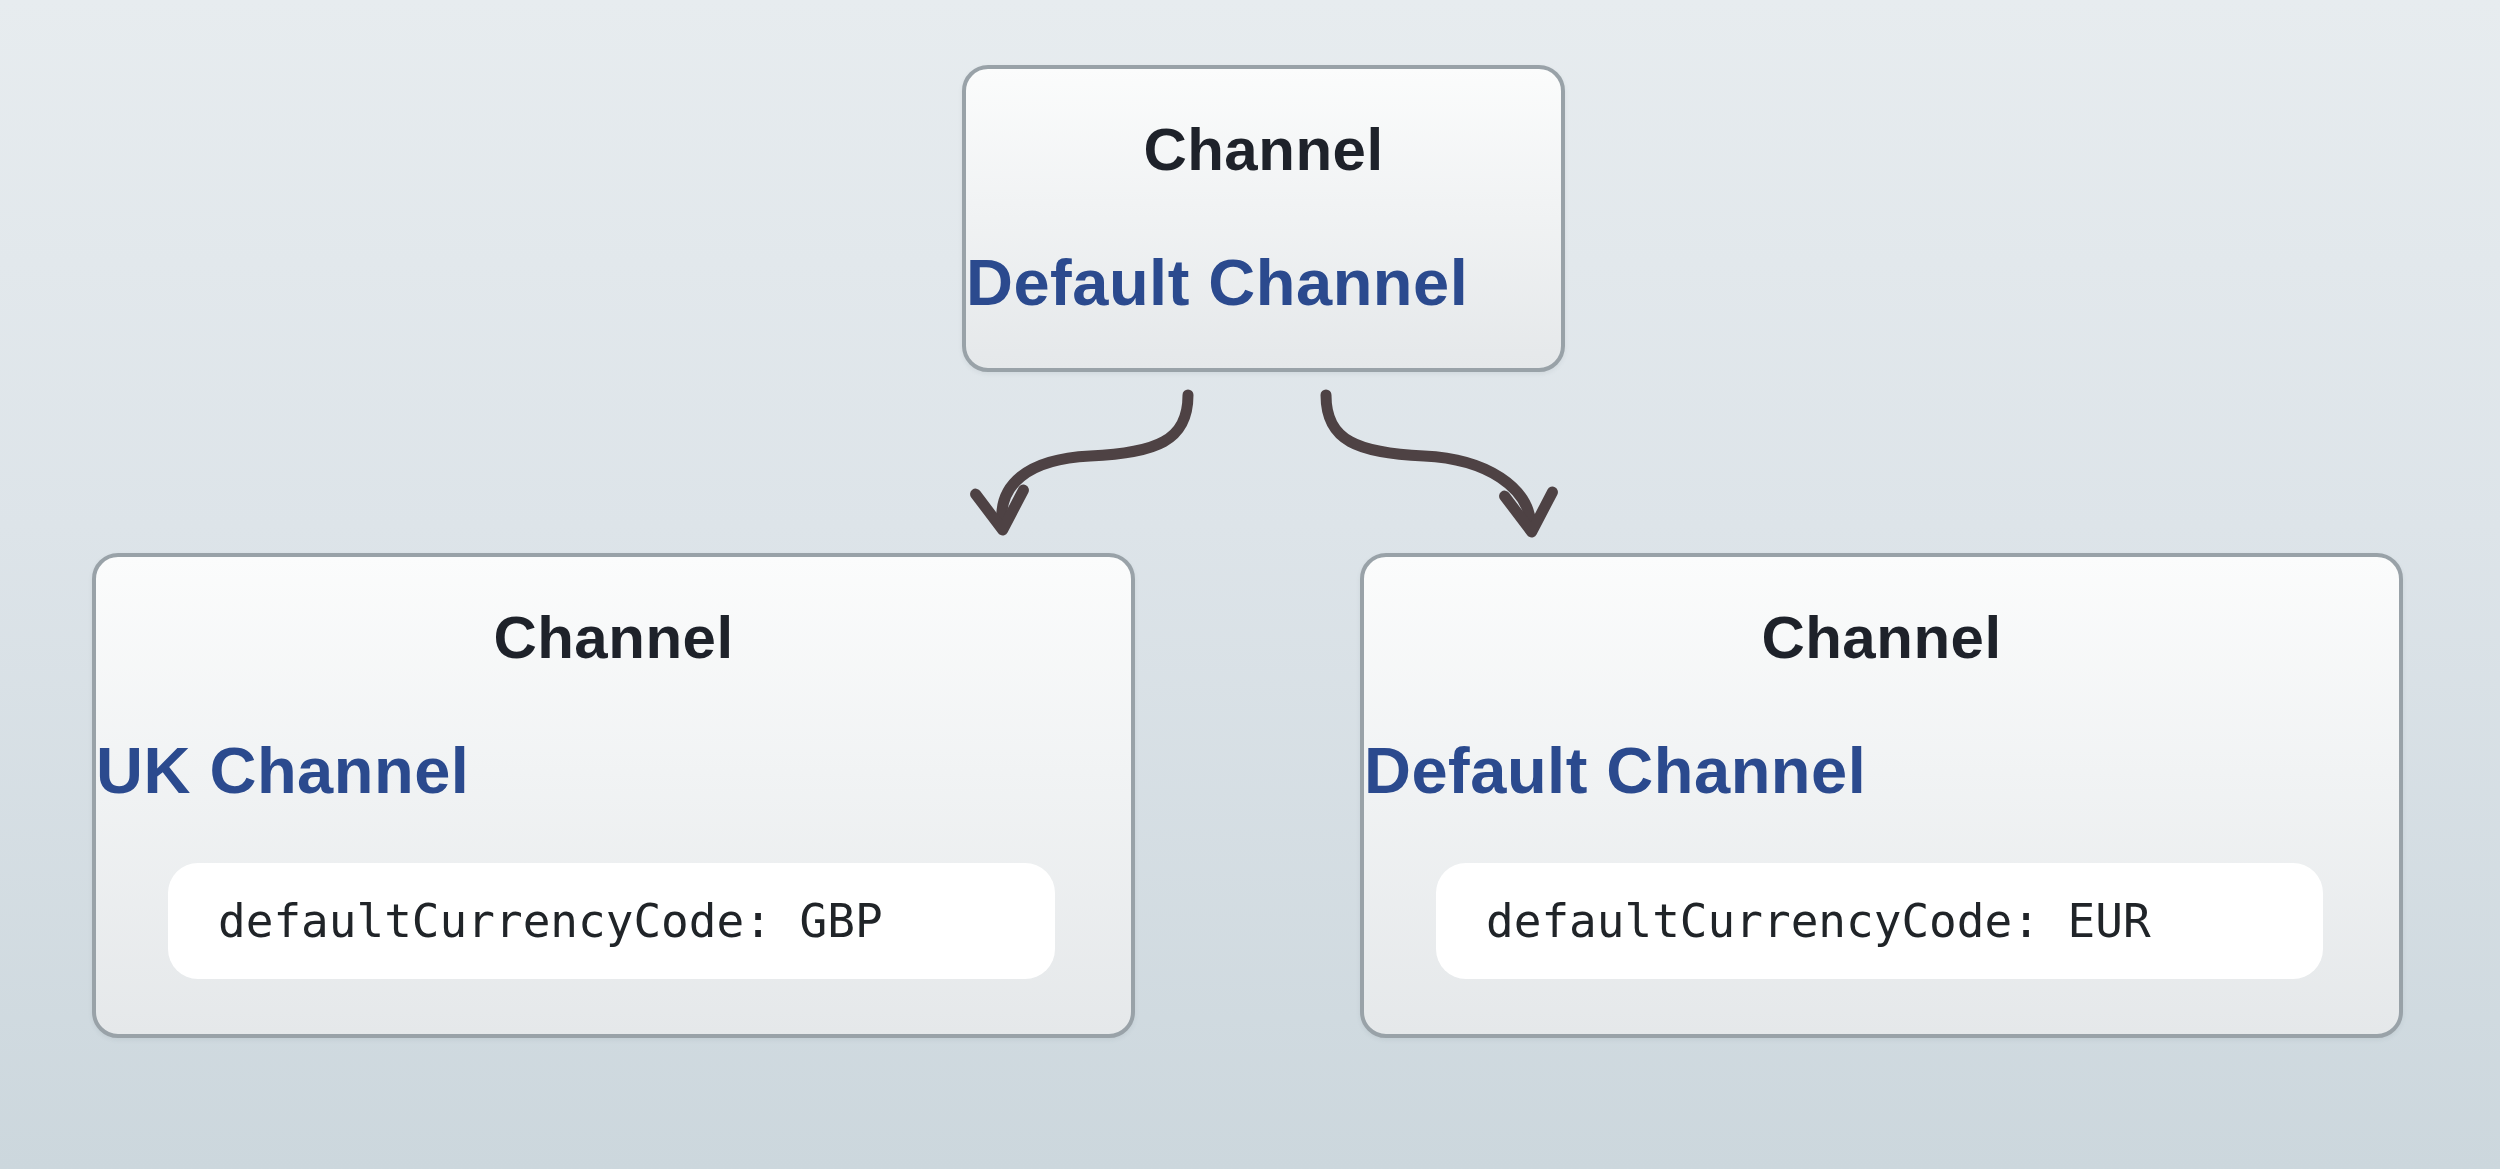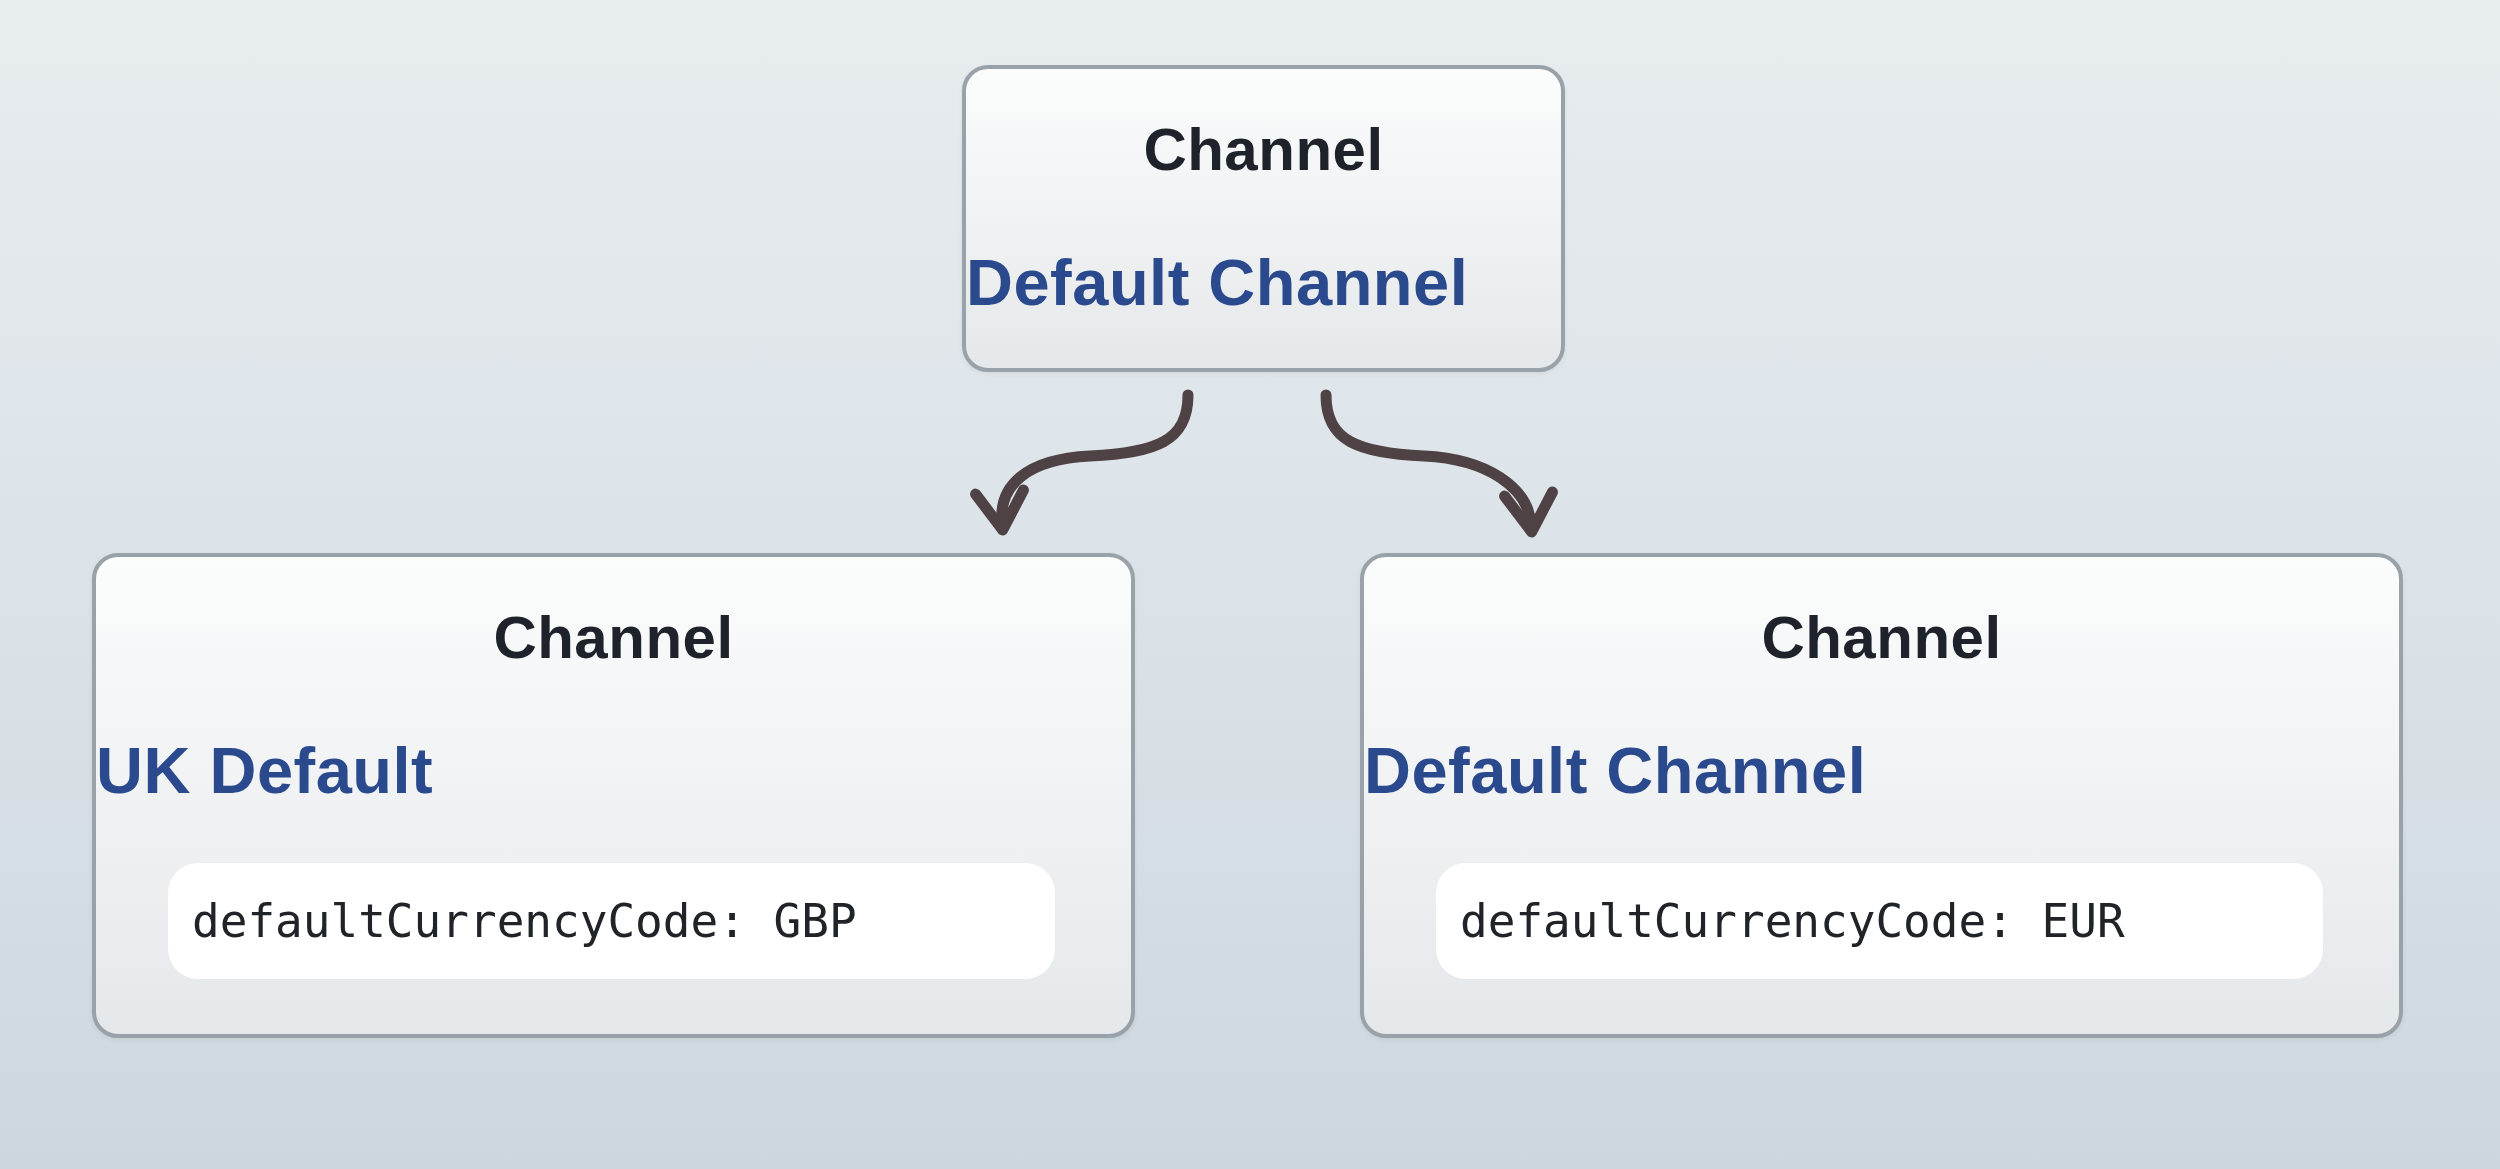--- a/index.html
+++ b/index.html
@@ -85,21 +85,21 @@
   .code-chip {
     position: absolute;
     left: 72px;
     right: 76px;
     top: 306px;
     height: 116px;
     background: var(--chip-bg, #ffffff);
     border-radius: 30px;
     display: flex;
     align-items: center;
-    padding: 0 24px;
+    padding: 0 50px;
     box-sizing: border-box;
   }
   .code-text {
     font-family: "DejaVu Sans Mono", monospace;
     font-size: 46px;
     color: var(--chip-text, #202428);
     white-space: nowrap;
   }
 </style>
 </head>
@@ -117,21 +117,21 @@
     <path class="arrow-path" marker-end="url(#arrowhead)" d="M 1326 395 C 1326 441, 1358 453, 1424 456 C 1488 459, 1528 488, 1531 524"></path>
   </svg>
 
   <div class="node node-parent">
     <div class="node-title">Channel</div>
     <div class="node-name">Default Channel</div>
   </div>
 
   <div class="node node-left">
     <div class="node-title">Channel</div>
-    <div class="node-name">UK Default</div>
+    <div class="node-name">UK Channel</div>
     <div class="code-chip">
       <span class="code-text">defaultCurrencyCode: GBP</span>
     </div>
   </div>
 
   <div class="node node-right">
     <div class="node-title">Channel</div>
     <div class="node-name">Default Channel</div>
     <div class="code-chip">
       <span class="code-text">defaultCurrencyCode: EUR</span>

